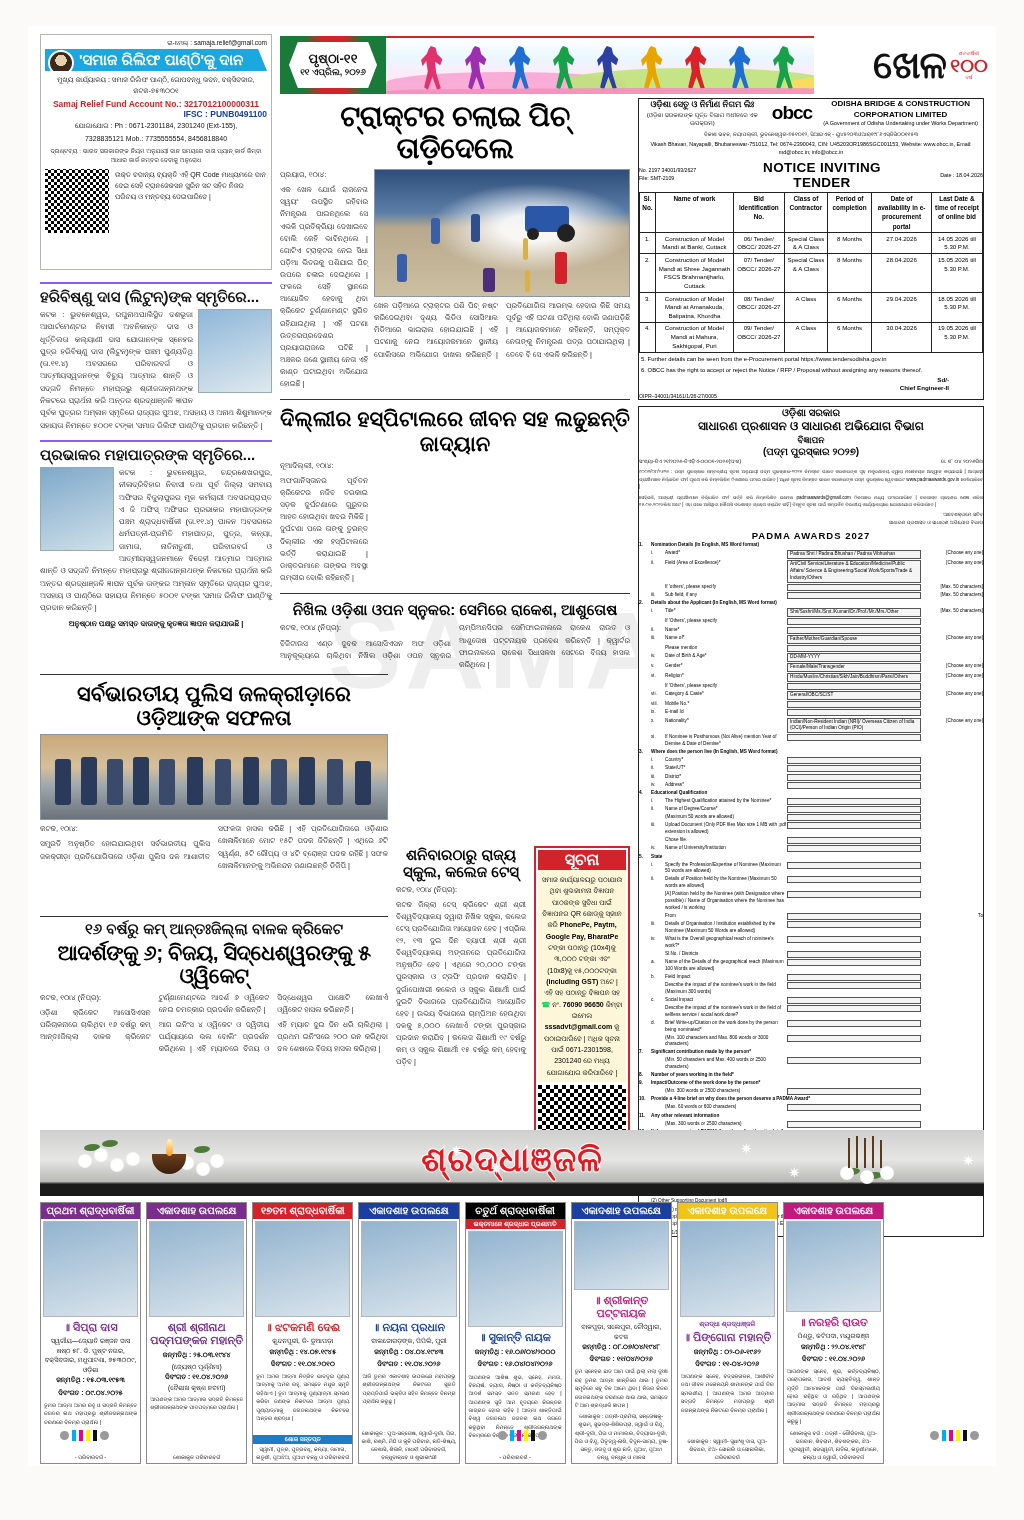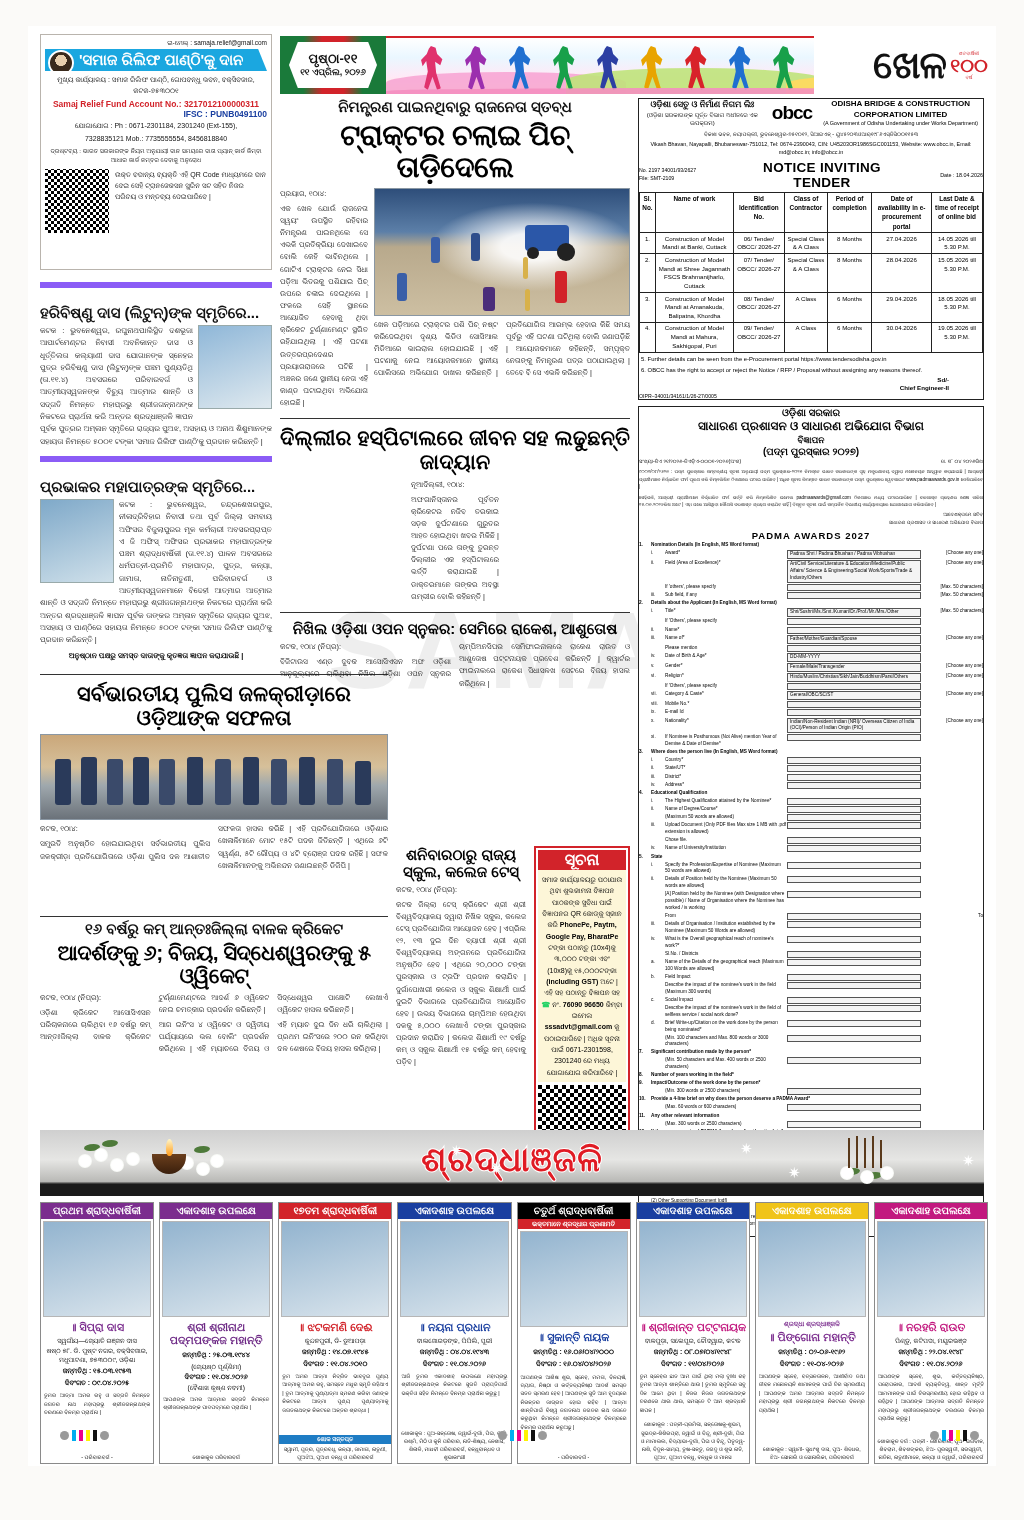--- a/index.html
+++ b/index.html
@@ -92,21 +92,21 @@
     width: 64px; height: 64px; flex: 0 0 auto;
     background:
       repeating-linear-gradient(90deg,#000 0 3px,#fff 3px 6px),
       repeating-linear-gradient(0deg,#000 0 3px,#fff 3px 6px);
     background-blend-mode: difference; background-color: #fff;
   }
   .qr::after{content:"";}
   .relief-qrtext { font-size: 7px; line-height: 1.6; color: #111; }
 
   
-  .tribute { border-top: 6px solid #8b5cf6; margin-top: 6px; padding-top: 16px; }
+  .tribute { border-top: 2px solid #8b5cf6; margin-top: 6px; padding-top: 4px; }
   .tribute-hd { font-size: 15px; font-weight: bold; color: #111; line-height: 1.2; margin-bottom: 3px; }
   .tribute-body { font-size: 7.6px; line-height: 1.62; color: #1a1a1a; text-align: justify; }
   .tribute-photo {
     width: 74px; height: 84px; background: linear-gradient(160deg,#8fb7d8,#dfe9ef);
     border: 1px solid #9aa; }
   .tribute-photo.male2 { background: linear-gradient(160deg,#7fa9c9,#cfe0ea); }
   .tribute-photo.r { float: right; margin: 0 0 3px 5px; }
   .tribute-photo.l { float: left; margin: 0 5px 3px 0; }
   .tribute-foot { font-size: 7.4px; font-weight: bold; text-align: center; margin-top: 4px; }
 
@@ -220,21 +220,21 @@
            background: radial-gradient(circle,#fff 0 55%, #dfe6d8 100%); }
   .leaf { position: absolute; width: 16px; height: 7px; border-radius: 60% 40% 60% 40%; background:#4e7a3a; }
   .diya { position: absolute; left: 76px; bottom: 10px; width: 34px; height: 20px;
           border-radius: 0 0 18px 18px; background: linear-gradient(180deg,#6b3f1d,#3a1f0c); }
   .flame { position: absolute; left: 90px; bottom: 28px; width: 7px; height: 17px;
            border-radius: 50% 50% 40% 40%; background: linear-gradient(180deg,#fff6c9,#ff9c1a); }
   .star { position: absolute; color: #fff; font-size: 15px; }
 
   
   .obits {
-    position: absolute; left: 12px; top: 1176px; width: 948px; height: 262px;
+    position: absolute; left: 12px; top: 1176px; width: 844px; height: 262px;
     display: flex; gap: 5px;
   }
   .obit { flex: 1 1 0; border: 1px solid #8a8a8a; background: #fff; display: flex; flex-direction: column; }
   .obit-top { text-align: center; font-size: 10px; font-weight: bold; padding: 2px 1px; color:#fff; line-height:1.2; }
   .obit-sub { text-align: center; font-size: 6.5px; font-weight: bold; padding: 1px; color:#fff; }
   .obit-photo { height: 96px; margin: 2px; background: linear-gradient(165deg,#93b4cf,#d9e4ec); border: 1px solid #b6b6b6; }
   .obit-name { text-align: center; font-size: 11px; font-weight: bold; padding: 2px 1px; line-height: 1.2; }
   .obit-rel { text-align: center; font-size: 6.6px; line-height: 1.45; padding: 0 2px; }
   .obit-date { text-align: center; font-size: 6.8px; font-weight: bold; line-height: 1.5; padding: 1px 2px; }
   .obit-text { font-size: 5.4px; line-height: 1.55; text-align: justify; padding: 2px 3px; flex: 1 1 auto; }
@@ -355,21 +355,20 @@
     <div class="bighead" style="font-size:21px;">ଆଦର୍ଶଙ୍କୁ ୬; ବିଜୟ, ସିଦ୍ଧେଶ୍ୱରଙ୍କୁ ୫ ଓ୍ୱିକେଟ୍</div>
     <div class="body story-cols3">
       <p>କଟକ, ୧୦ା୪ (ନିପ୍ର):</p>
       <p>ଓଡ଼ିଶା କ୍ରିକେଟ ଆସୋସିଏସନ ପରିଚାଳନାରେ ଚାଲିଥିବା ୧୬ ବର୍ଷରୁ କମ୍ ଆନ୍ତଃଜିଲ୍ଲା ବାଳକ କ୍ରିକେଟ ଟୁର୍ଣ୍ଣାମେଣ୍ଟରେ ଆଦର୍ଶ ୬ ଓ୍ୱିକେଟ ନେଇ ଚମତ୍କାର ପ୍ରଦର୍ଶନ କରିଛନ୍ତି |</p>
       <p>ଆଗ ଇନିଂସ ୪ ଓ୍ୱିକେଟ ଓ ଦ୍ୱିତୀୟ ପର୍ଯ୍ୟାୟରେ ଭଲ ବୋଲିଂ ପ୍ରଦର୍ଶନ କରିଥିଲେ | ଏହି ମ୍ୟାଚରେ ବିଜୟ ଓ ସିଦ୍ଧେଶ୍ୱର ପାଞ୍ଚୋଟି ଲେଖାଏଁ ଓ୍ୱିକେଟ ହାସଲ କରିଛନ୍ତି |</p>
       <p>ଏହି ମ୍ୟାଚ ଦୁଇ ଦିନ ଧରି ଚାଲିଥିଲା | ପ୍ରଥମ ଇନିଂସରେ ୨୦୦ ରନ କରିଥିବା ଦଳ ଶେଷରେ ବିଜୟ ହାସଲ କରିଥିଲା |</p>
     </div>
   </div>
 
   <div class="colMid">
-    <div class="kicker">ନିମନ୍ତ୍ରଣ ପାଇନଥିବାରୁ ରାଜନେତା ସ୍ତବ୍ଧ</div>
     <div class="bighead">ଟ୍ରାକ୍ଟର ଚଲାଇ ପିଚ୍ ତାଡ଼ିଦେଲେ</div>
     <div style="display:flex;gap:6px;">
       <div style="width:88px;flex:0 0 auto;">
         <div class="body">
           <p>ପ୍ରୟାଗ, ୧୦ା୪:</p>
           <p>ଏକ ଖେଳ ଯୋଉଁ ରାଜନେତା ସ୍ୱୟଂ ଉପସ୍ଥିତ ରହିବାର ନିମନ୍ତ୍ରଣ ପାଇନଥିଲେ ସେ ଏଭଳି ପ୍ରତିକ୍ରିୟା ଦେଖାଇବେ ବୋଲି କେହି ଭାବିନଥିଲେ | ଗୋଟିଏ ଟ୍ରାକ୍ଟର ନେଇ ସିଧା ପଡ଼ିଆ ଭିତରକୁ ପଶିଯାଇ ପିଚ୍ ଉପରେ ଚଳାଇ ଦେଇଥିଲେ | ଫଳରେ ସେହି ସ୍ଥାନରେ ଆୟୋଜିତ ହେବାକୁ ଥିବା କ୍ରିକେଟ ଟୁର୍ଣ୍ଣାମେଣ୍ଟ ସ୍ଥଗିତ ରହିଯାଇଥିଲା | ଏହି ଘଟଣା ଉତ୍ତରପ୍ରଦେଶର ପ୍ରୟାଗରାଜରେ ଘଟିଛି | ଅଞ୍ଚଳର ଜଣେ ସ୍ଥାନୀୟ ନେତା ଏହି କାଣ୍ଡ ଘଟାଇଥିବା ଅଭିଯୋଗ ହୋଇଛି |</p>
         </div>
       </div>
       <div style="flex:1 1 auto;">
         <div class="photo cricket" style="height:128px;">
@@ -385,21 +384,21 @@
           <div class="ph-fig" style="left:150px;top:100px;width:5px;height:22px;background:#d8b14a;"></div>
         </div>
         <div class="body story-cols2" style="margin-top:3px;">
           <p>ଖେଳ ପଡ଼ିଆରେ ଟ୍ରାକ୍ଟର ପଶି ପିଚ୍ ନଷ୍ଟ କରିଦେଇଥିବା ଦୃଶ୍ୟ ଭିଡିଓ ସୋସିଆଲ ମିଡିଆରେ ଭାଇରାଲ ହୋଇଯାଇଛି | ଏହି ଘଟଣାକୁ ନେଇ ଆୟୋଜକମାନେ ସ୍ଥାନୀୟ ପୋଲିସରେ ଅଭିଯୋଗ ଦାଖଲ କରିଛନ୍ତି | ପ୍ରତିଯୋଗିତା ଆରମ୍ଭ ହେବାର କିଛି ସମୟ ପୂର୍ବରୁ ଏହି ଘଟଣା ଘଟିଥିଲା ବୋଲି ଜଣାପଡ଼ିଛି | ଆୟୋଜକମାନେ କହିଛନ୍ତି, ସମ୍ପୃକ୍ତ ନେତାଙ୍କୁ ନିମନ୍ତ୍ରଣ ପତ୍ର ପଠାଯାଇଥିଲା | ତେବେ ବି ସେ ଏଭଳି କରିଛନ୍ତି |</p>
         </div>
       </div>
     </div>
 
     <div class="rule-top" style="margin-top:6px;padding-top:3px;"></div>
     <div class="midhead">ଦିଲ୍ଲୀର ହସ୍ପିଟାଲରେ ଜୀବନ ସହ ଲଢୁଛନ୍ତି ଜାଦ୍ୟାନ</div>
-    <div style="display:flex;gap:23px;justify-content:center;">
+    <div style="display:flex;gap:23px;">
       <div style="width:88px;flex:0 0 auto;">
         <div class="body">
           <p>ନୂଆଦିଲ୍ଲୀ, ୧୦ା୪:</p>
           <p>ଅଫଗାନିସ୍ତାନର ପୂର୍ବତନ କ୍ରିକେଟର ନଜିବ ତରକାଇ ସଡ଼କ ଦୁର୍ଘଟଣାରେ ଗୁରୁତର ଆହତ ହୋଇଥିବା ଖବର ମିଳିଛି | ଦୁର୍ଘଟଣା ପରେ ତାଙ୍କୁ ତୁରନ୍ତ ଦିଲ୍ଲୀର ଏକ ହସ୍ପିଟାଲରେ ଭର୍ତ୍ତି କରାଯାଇଛି | ଡାକ୍ତରମାନେ ତାଙ୍କର ଅବସ୍ଥା ଗମ୍ଭୀର ବୋଲି କହିଛନ୍ତି |</p>
         </div>
       </div>
     </div>
 
     <div class="rule-top" style="margin-top:6px;padding-top:3px;"></div>
     <div class="midhead" style="font-size:15px;">ନିଖିଲ ଓଡ଼ିଶା ଓପନ ସ୍ନୁକର: ସେମିରେ ରାକେଶ, ଆଶୁତୋଷ</div>

